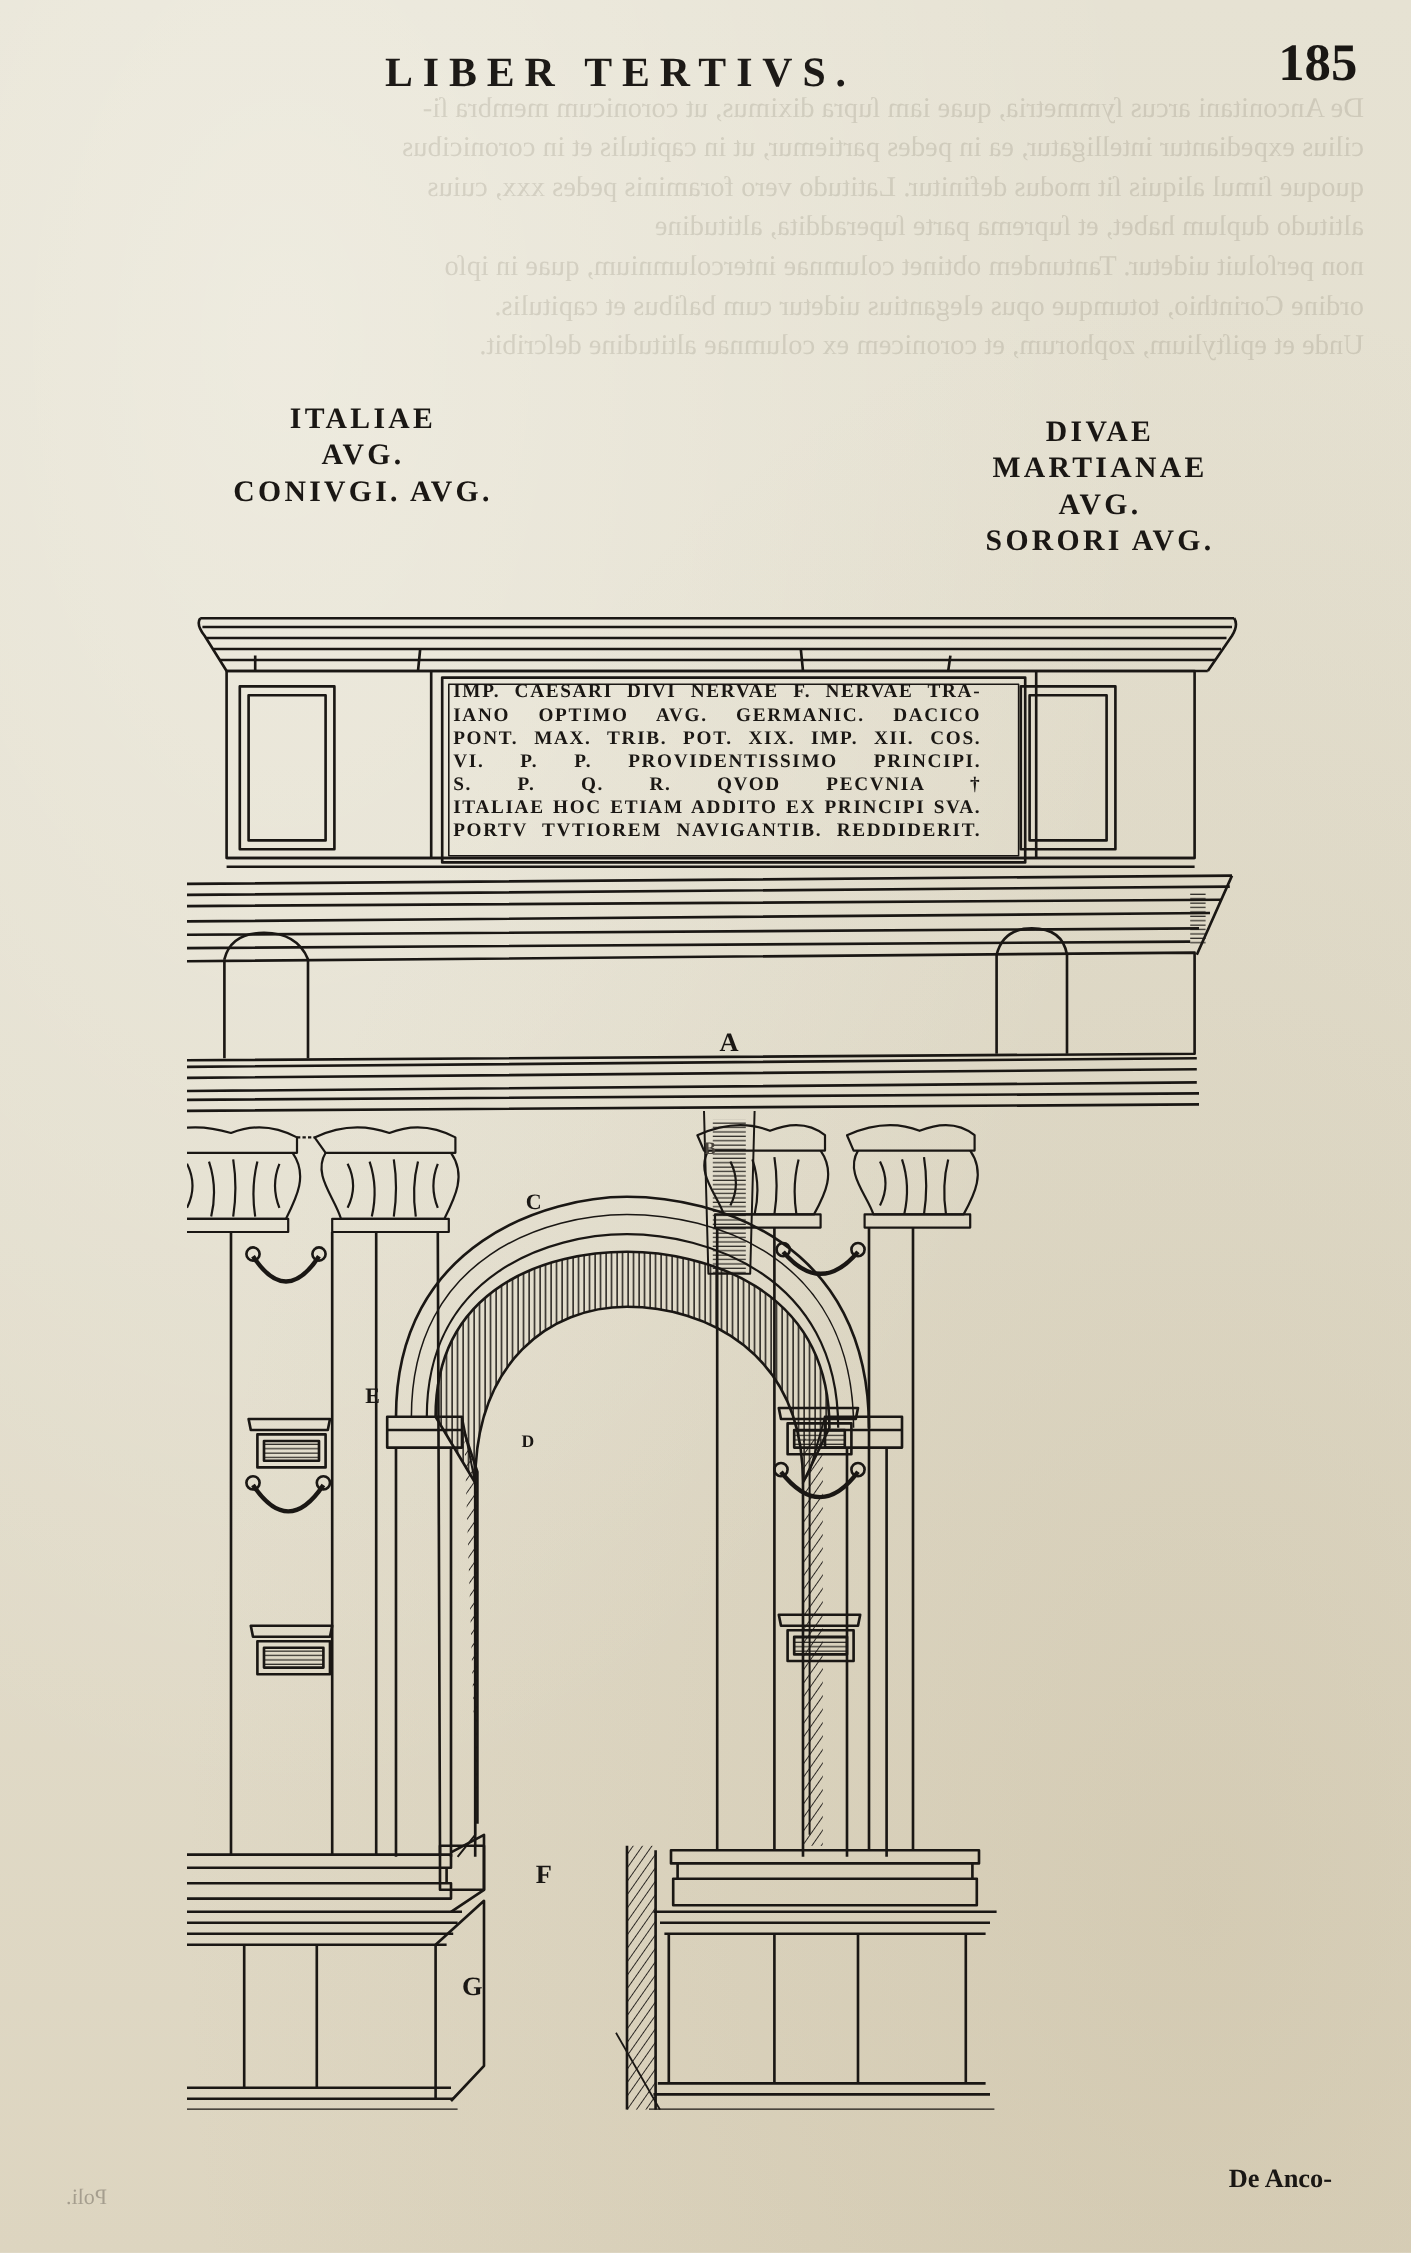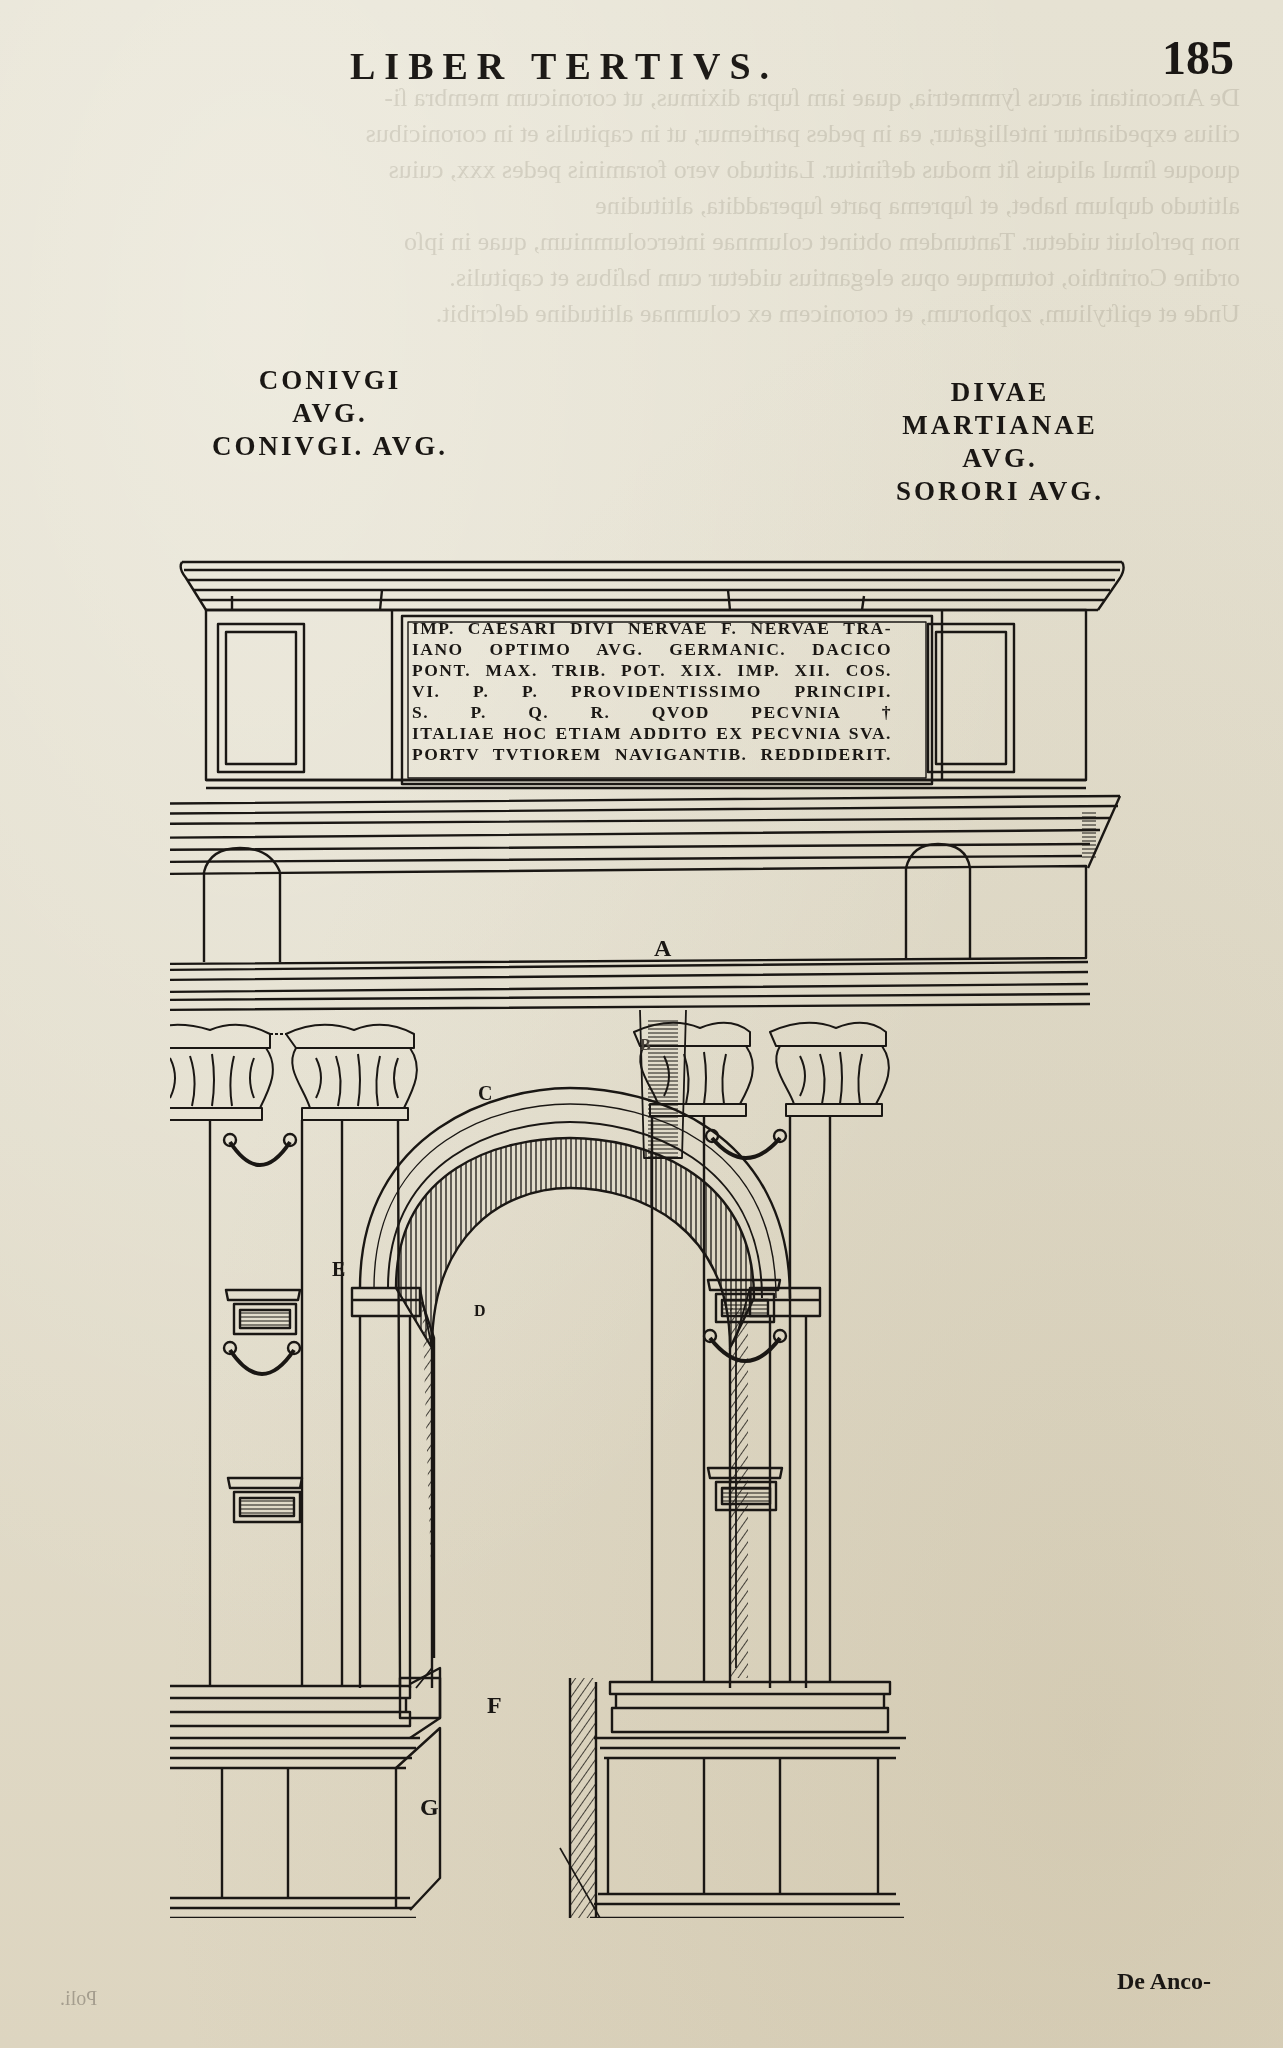--- a/index.html
+++ b/index.html
@@ -75,21 +75,21 @@
 ordine Corinthio, totumque opus elegantius uidetur cum baſibus et capitulis.
 Unde et epiſtylium, zophorum, et coronicem ex columnae altitudine deſcribit.</div>
 
 <div class="running-head">LIBER TERTIVS.</div>
 <div class="folio">185</div>
 
 <div class="caption">
 </div>
 
 <div class="dedication ded-left">
-  <div>CONIVGI</div>
+  <div>ITALIAE</div>
   <div>AVG.</div>
   <div>CONIVGI. AVG.</div>
 </div>
 <div class="dedication ded-right">
   <div>DIVAE</div>
   <div>MARTIANAE</div>
   <div>AVG.</div>
   <div>SORORI AVG.</div>
 </div>
 
@@ -243,21 +243,21 @@
     </g>
   </g>
 </svg>
 
 <div class="inscription">
   <div>IMP. CAESARI DIVI NERVAE F. NERVAE TRA-</div>
   <div>IANO OPTIMO AVG. GERMANIC. DACICO</div>
   <div>PONT. MAX. TRIB. POT. XIX. IMP. XII. COS.</div>
   <div>VI. P. P. PROVIDENTISSIMO PRINCIPI.</div>
   <div>S. P. Q. R. QVOD PECVNIA  †</div>
-  <div>ITALIAE HOC ETIAM ADDITO EX PECVNIA SVA.</div>
+  <div>ITALIAE HOC ETIAM ADDITO EX PRINCIPI SVA.</div>
   <div>PORTV TVTIOREM NAVIGANTIB. REDDIDERIT.</div>
 </div>
 
 <div class="label" style="top:935px;left:654px;">A</div>
 <div class="label" style="top:1036px;left:640px;font-size:16px;color:#4a443c;">B</div>
 <div class="label" style="top:1082px;left:478px;font-size:20px;">C</div>
 <div class="label" style="top:1302px;left:474px;font-size:16px;">D</div>
 <div class="label" style="top:1258px;left:332px;font-size:20px;">E</div>
 <div class="label" style="top:1692px;left:487px;">F</div>
 <div class="label" style="top:1794px;left:420px;">G</div>

